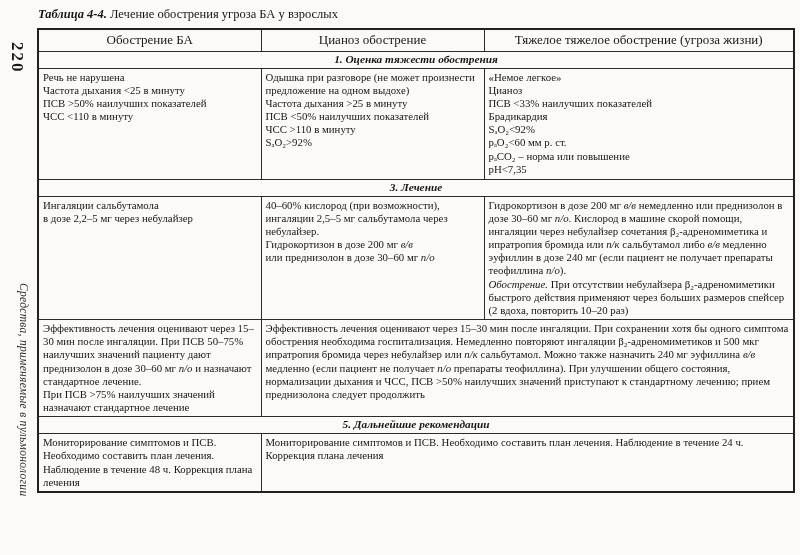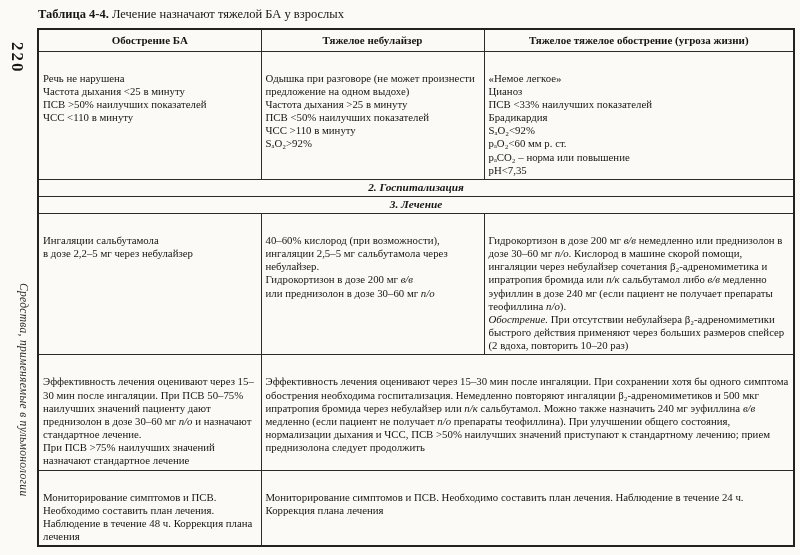--- a/index.html
+++ b/index.html
@@ -20,114 +20,117 @@
   .side-label{
     position:absolute;left:30px;top:283px;
     transform:rotate(90deg);transform-origin:top left;
     font-style:italic;font-size:11.5px;color:#2c2c2c;
     white-space:nowrap;letter-spacing:.3px;
   }
   .caption{
     position:absolute;left:38px;top:7px;
     font-size:12.5px;white-space:nowrap;
   }
-  .cap-b{font-weight:bold;}
+  .cap-b{font-weight:bold;font-style:italic;}
   table.main{
     position:absolute;left:37px;top:28px;
     width:756px;
     border-collapse:collapse;table-layout:fixed;
     font-size:10.8px;line-height:1.22;
   }
   table.main td{
     border:1px solid #2b2b2b;
-    padding:20px 4px 2px 4px;
+    padding:2px 4px 2px 4px;
     vertical-align:top;
     white-space:pre-line;
     overflow:hidden;
   }
   table.main{border:2px solid #222;}
   tr.hdr td{
-    font-weight:bold;text-align:center;vertical-align:middle;
-    font-size:11px;white-space:normal;padding:2px 3px;
+    font-weight:normal;text-align:center;vertical-align:middle;
+    font-size:13px;white-space:normal;padding:2px 3px;
   }
   tr.sec td{
     font-weight:bold;font-style:italic;text-align:center;
     vertical-align:middle;font-size:11.3px;white-space:normal;
     padding:1px 2px;
   }
   td i{font-style:italic;}
 </style>
 </head>
 <body>
 
 <div class="page">
 
   <div class="page-num">220</div>
 
   <div class="side-label">Средства, применяемые в пульмонологии</div>
 
-  <div class="caption"><span class="cap-b">Таблица 4-4.</span><span> Лечение назначают тяжелой БА у взрослых</span></div>
+  <div class="caption"><span class="cap-b">Таблица 4-4.</span><span> Лечение обострения угроза БА у взрослых</span></div>
 
   <table class="main">
     <colgroup>
       <col style="width:223px">
         <col style="width:223px">
         <col style="width:310px">
     </colgroup>
 
     <tbody>
         <tr class="hdr" style="height:22px">
       <td>Обострение БА</td>
-      <td>Тяжелое небулайзер</td>
+      <td>Цианоз обострение</td>
       <td>Тяжелое тяжелое обострение (угроза жизни)</td>
     </tr>
 
+    <tr class="sec" style="height:17px">
+      <td colspan="3">1. Оценка тяжести обострения</td>
+    </tr>
     <tr style="height:111px">
       <td>Речь не нарушена
 Частота дыхания &lt;25 в минуту
 ПСВ &gt;50% наилучших показателей
 ЧСС &lt;110 в минуту</td>
       <td>Одышка при разговоре (не может произнести предложение на одном выдохе)
 Частота дыхания &gt;25 в минуту
 ПСВ &lt;50% наилучших показателей
 ЧСС &gt;110 в минуту
 SₐO₂&gt;92%</td>
       <td>«Немое легкое»
 Цианоз
 ПСВ &lt;33% наилучших показателей
 Брадикардия
 SₐO₂&lt;92%
 pₐO₂&lt;60 мм р. ст.
 pₐCO₂ – норма или повышение
 pH&lt;7,35</td>
     </tr>
 
-    <tr class="sec" style="height:17px">
-      <td colspan="3">2. Госпитализация</td>
-    </tr>
 
     <tr class="sec" style="height:17px">
       <td colspan="3">3. Лечение</td>
     </tr>
     <tr style="height:103px">
       <td>Ингаляции сальбутамола
 в дозе 2,2–5 мг через небулайзер</td>
       <td>40–60% кислород (при возможности), ингаляции 2,5–5 мг сальбутамола через небулайзер.
 Гидрокортизон в дозе 200 мг <i>в/в</i>
 или преднизолон в дозе 30–60 мг <i>п/о</i></td>
       <td>Гидрокортизон в дозе 200 мг <i>в/в</i> немедленно или преднизолон в дозе 30–60 мг <i>п/о</i>. Кислород в машине скорой помощи, ингаляции через небулайзер сочетания β₂-адреномиметика и ипратропия бромида или <i>п/к</i> сальбутамол либо <i>в/в</i> медленно эуфиллин в дозе 240 мг (если пациент не получает препараты теофиллина <i>п/о</i>).
 <i>Обострение.</i> При отсутствии небулайзера β₂-адреномиметики быстрого действия применяют через больших размеров спейсер (2 вдоха, повторить 10–20 раз)</td>
     </tr>
 
     <tr style="height:94px">
       <td>Эффективность лечения оценивают через 15–30 мин после ингаляции. При ПСВ 50–75% наилучших значений пациенту дают преднизолон в дозе 30–60 мг <i>п/о</i> и назначают стандартное лечение.
 При ПСВ &gt;75% наилучших значений назначают стандартное лечение</td>
       <td colspan="2">Эффективность лечения оценивают через 15–30 мин после ингаляции. При сохранении хотя бы одного симптома обострения необходима госпитализация. Немедленно повторяют ингаляции β₂-адреномиметиков и 500 мкг ипратропия бромида через небулайзер или <i>п/к</i> сальбутамол. Можно также назначить 240 мг эуфиллина <i>в/в</i> медленно (если пациент не получает <i>п/о</i> препараты теофиллина). При улучшении общего состояния, нормализации дыхания и ЧСС, ПСВ &gt;50% наилучших значений приступают к стандартному лечению; прием преднизолона следует продолжить</td>
     </tr>
 
+    <tr class="sec" style="height:17px">
+      <td colspan="3">5. Дальнейшие рекомендации</td>
+    </tr>
     <tr style="height:48px">
       <td>Мониторирование симптомов и ПСВ. Необходимо составить план лечения. Наблюдение в течение 48 ч. Коррекция плана лечения</td>
       <td colspan="2">Мониторирование симптомов и ПСВ. Необходимо составить план лечения. Наблюдение в течение 24 ч.
 Коррекция плана лечения</td>
     </tr>
 
   </tbody>
     </table>
 
 </div>

